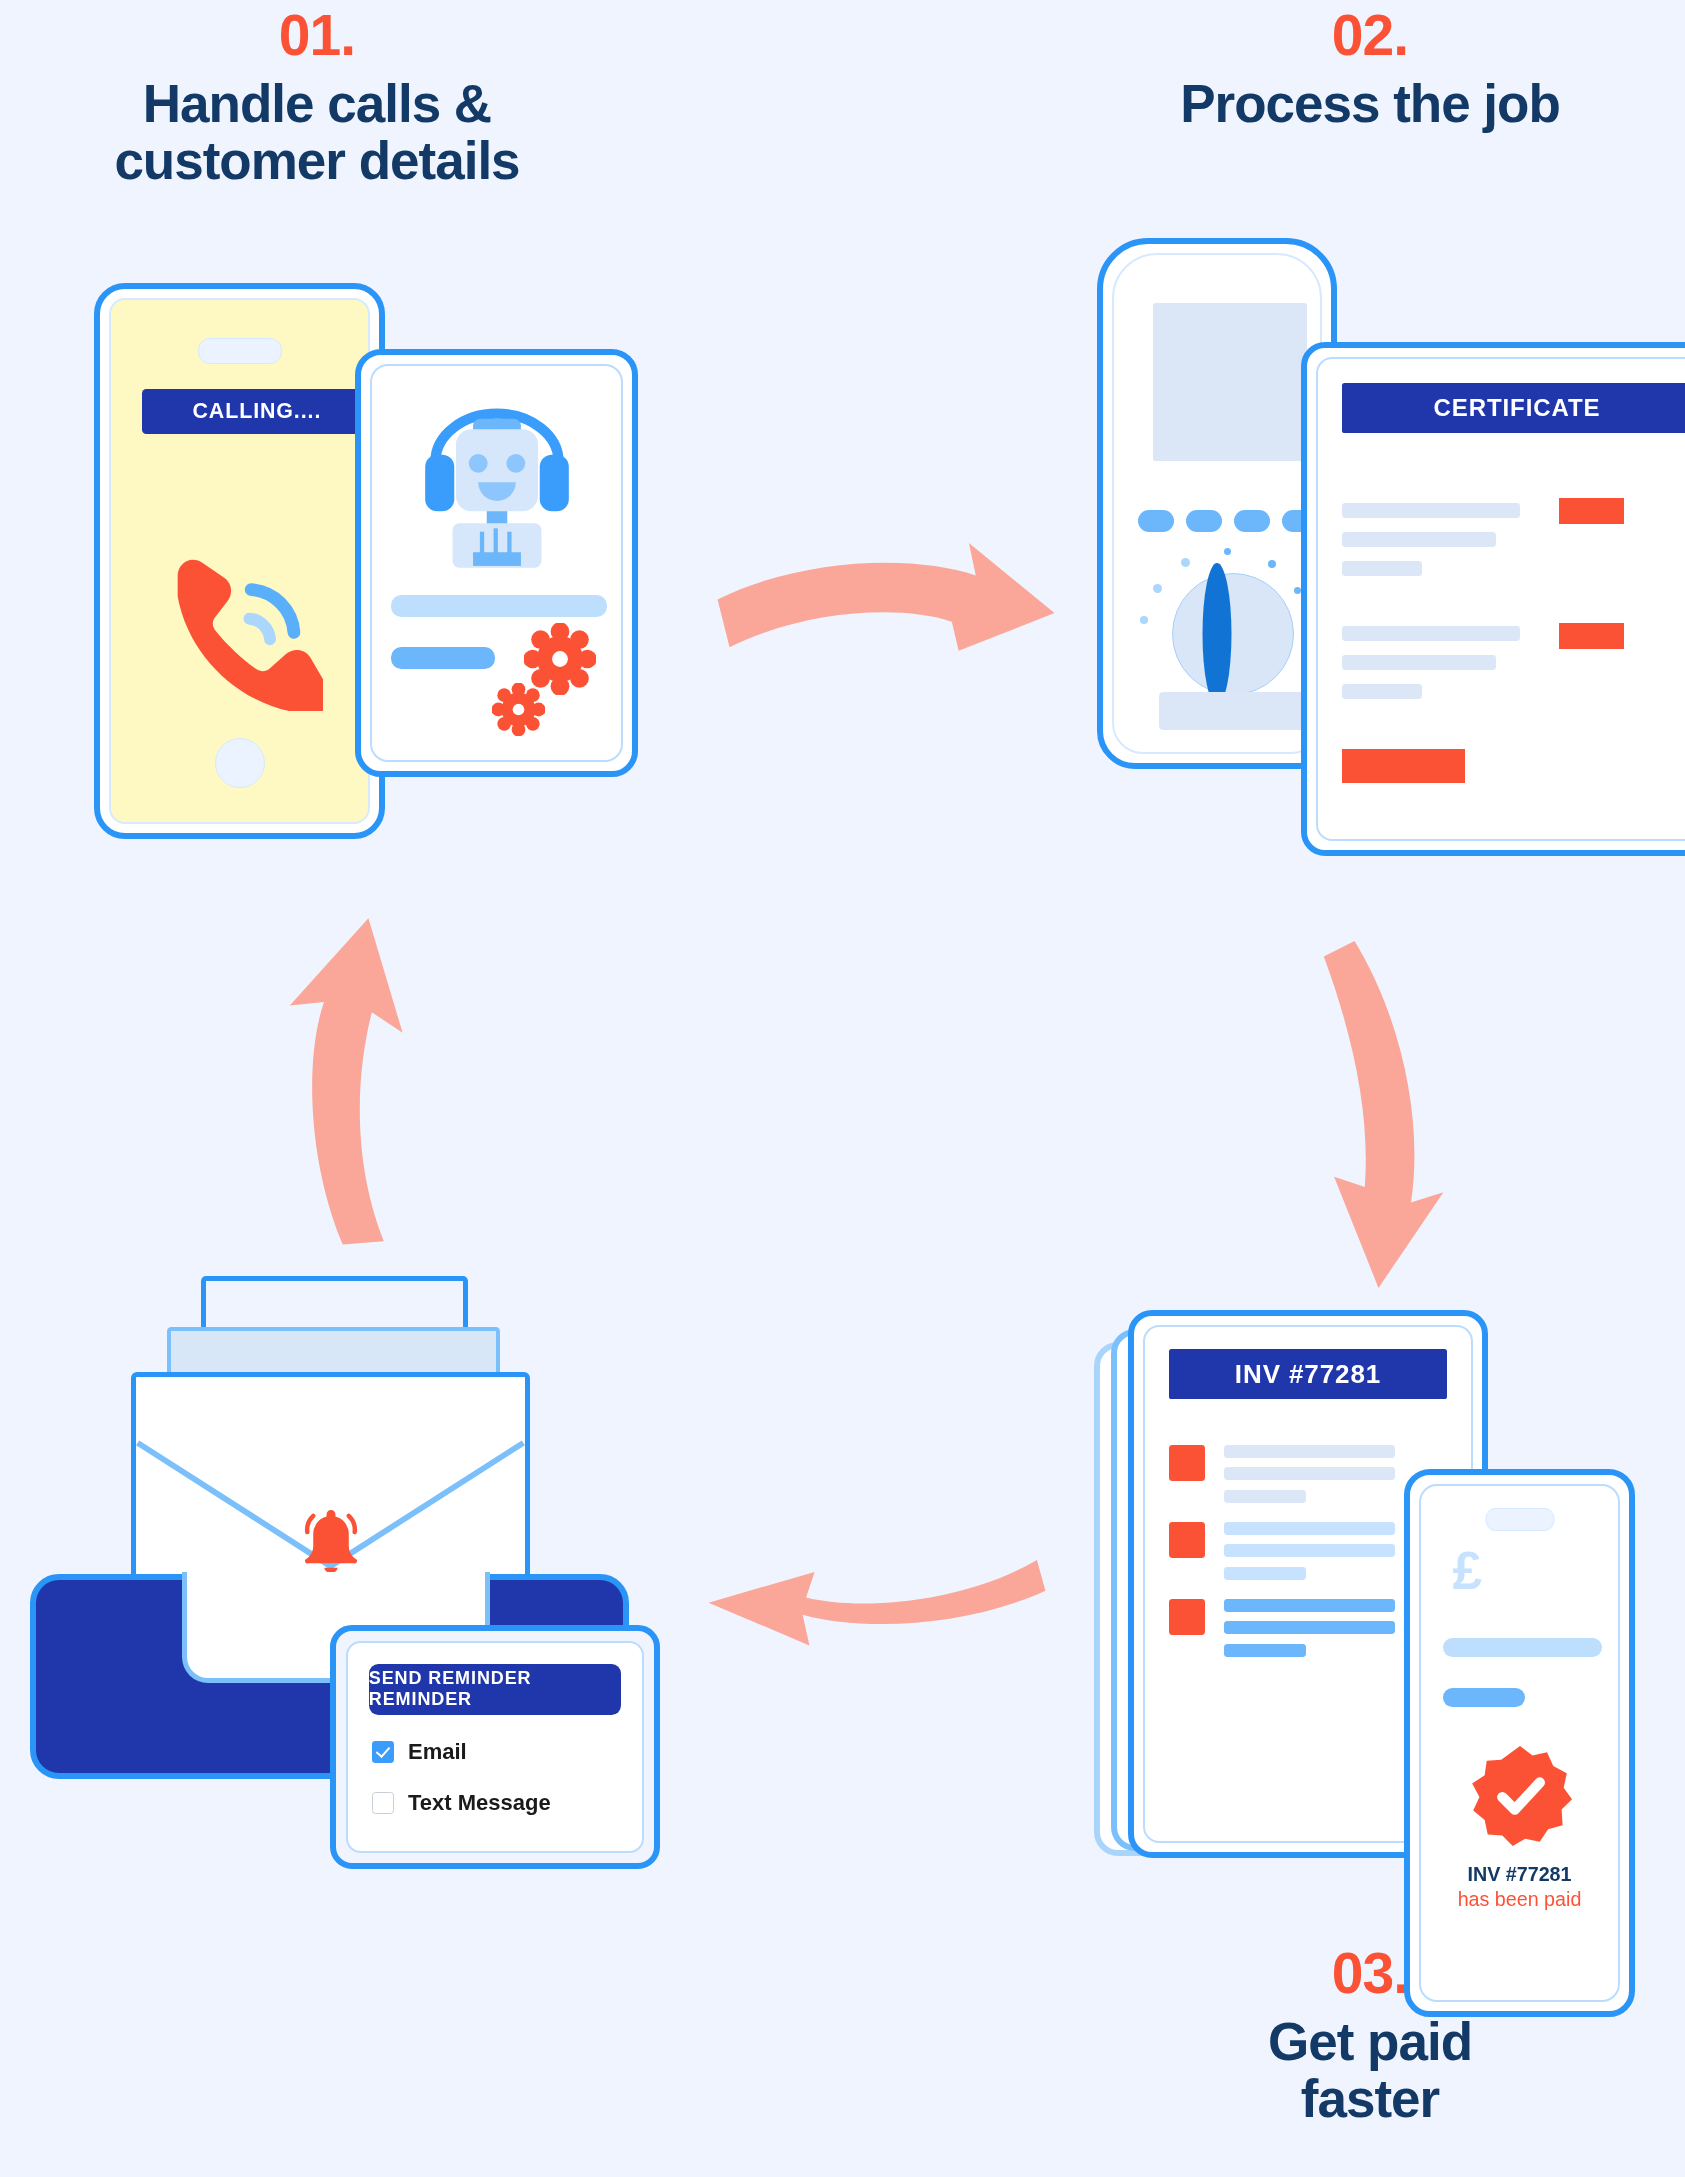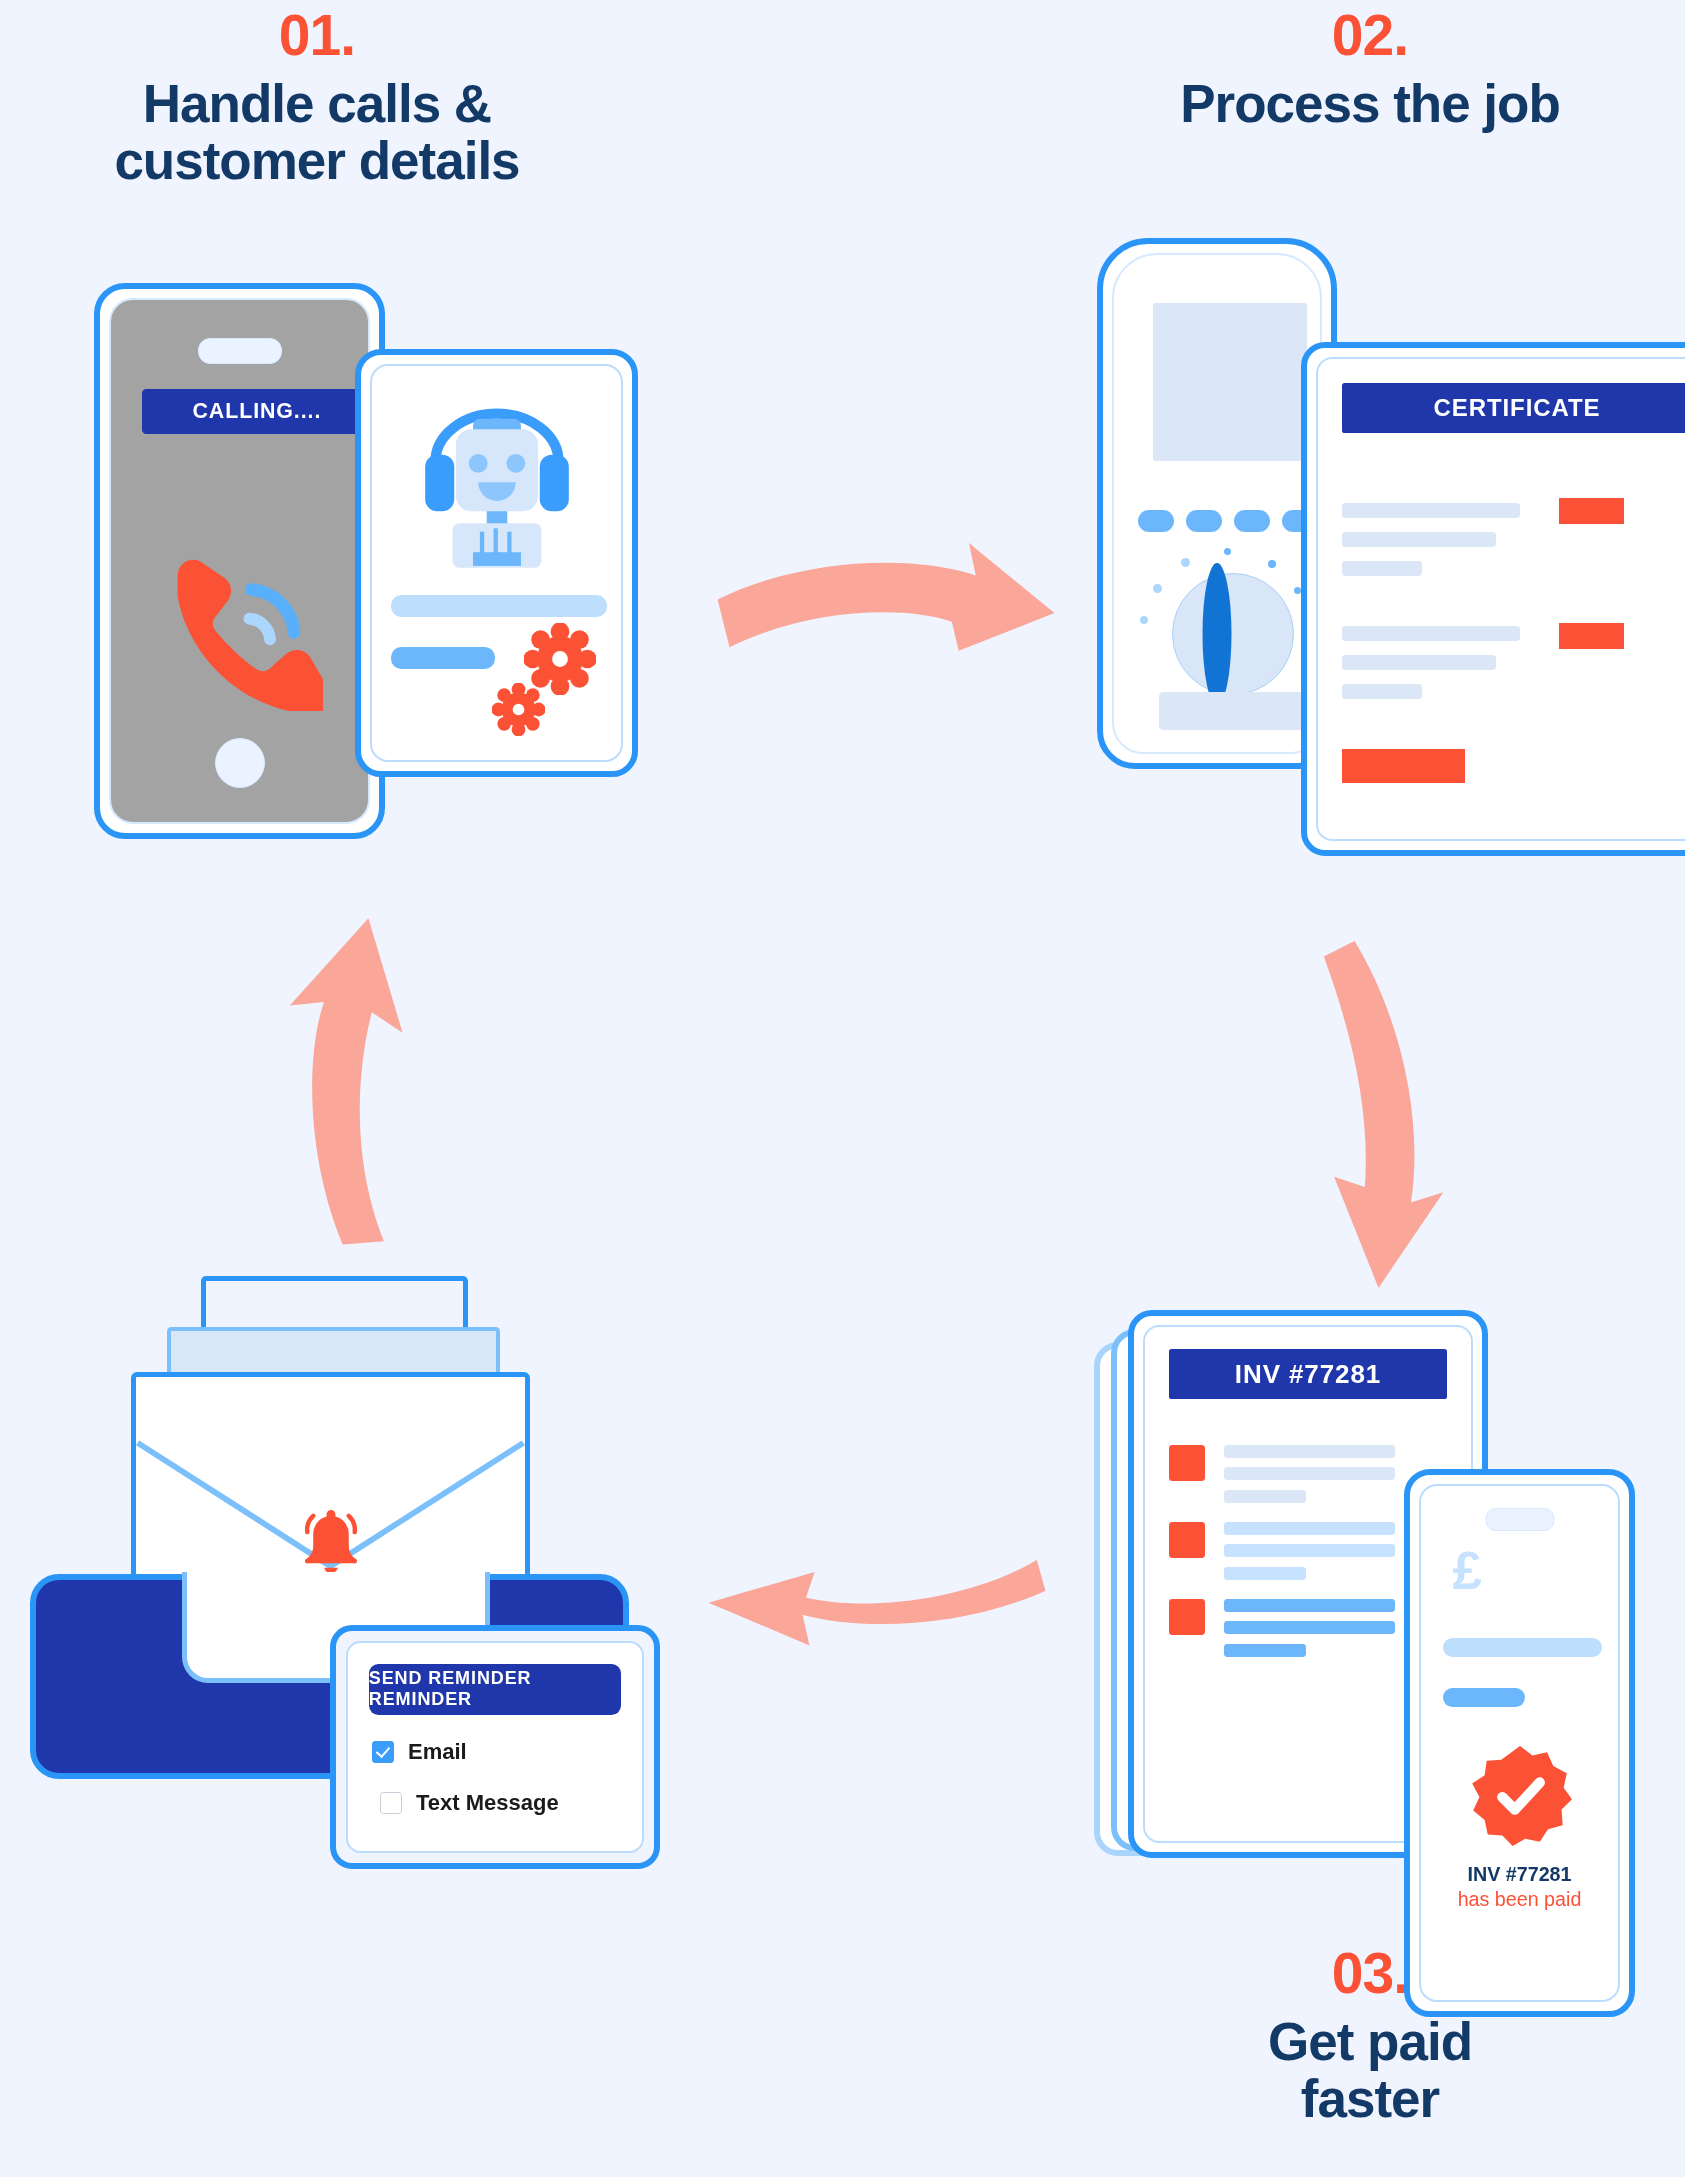--- a/index.html
+++ b/index.html
@@ -38,21 +38,21 @@
   .bar{border-radius:3.4px;}
   .navy-band{
     background:#1f37ab;color:#fff;font-weight:bold;
     display:flex;align-items:center;justify-content:center;
     letter-spacing:0.9px;
   }
 
   
   #phone-main{left:94px;top:283px;width:291px;height:556px;border-radius:31px;}
   #phone-main .scr{
-    position:absolute;inset:9.4px;border:2.6px solid #d7e9ff;border-radius:24px;background:#a3a3a3;
+    position:absolute;inset:9.4px;border:2.6px solid #d7e9ff;border-radius:16px;background:#fef9c3;
   }
   #phone-speaker{
     left:50%;transform:translateX(-50%);top:38px;width:82px;height:24px;
     border-radius:12px;background:#eaf3ff;border:1.7px solid #d7e9ff;
   }
   #calling-banner{left:31px;top:89px;width:229px;height:45px;border-radius:4.3px;font-size:21.4px;}
   #phone-home{
     left:50%;transform:translateX(-50%);bottom:34px;width:48px;height:48px;border-radius:50%;
     background:#eaf3ff;border:1.7px solid #d7e9ff;
   }
@@ -321,21 +321,21 @@
 
   <div class="abs outline" id="reminder-card">
     <div class="scr">
       <div class="abs navy-band" id="send-btn">SEND REMINDER REMINDER</div>
       <div class="abs" style="left:24px;top:96px;">
         <div class="chk-row">
           <span class="chk on"></span>
           <span>Email</span>
         </div>
       </div>
-      <div class="abs" style="left:32px;top:147px;">
+      <div class="abs" style="left:24px;top:147px;">
         <div class="chk-row">
           <span class="chk off"></span>
           <span>Text Message</span>
         </div>
       </div>
     </div>
   </div>
 
   <svg class="arrow" style="left:702px;top:531px;" width="368" height="171" viewBox="0 0 430 200">
     <path fill="#faa698" d="M18 80 C120 30 250 28 320 52 L312 14 L412 96 L300 140 L292 106 C232 86 120 92 32 136 Z"></path>

